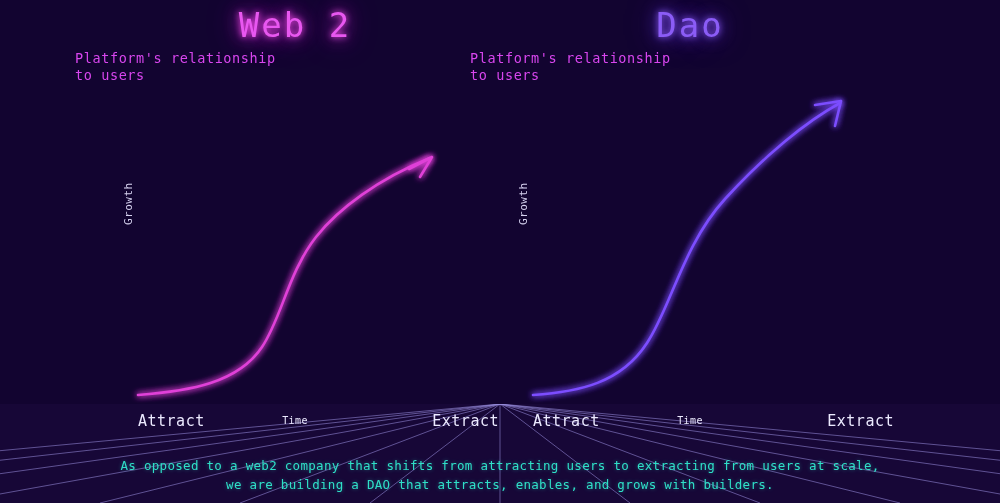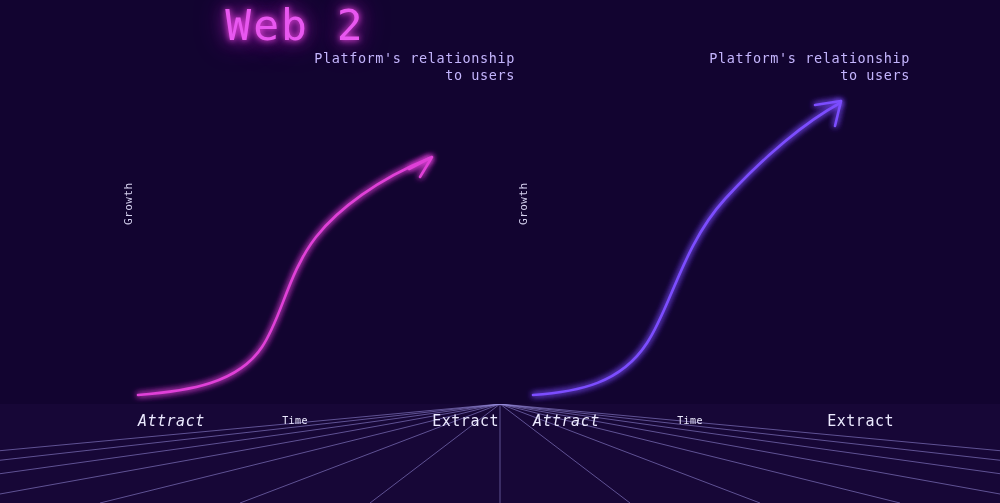--- a/index.html
+++ b/index.html
@@ -41,41 +41,41 @@
   }
   #panel-web2 { left: 75px; }
   #panel-dao  { left: 470px; }
 
   .panel-title {
     position: absolute;
     top: 5px;
     left: 0;
     width: 440px;
     text-align: center;
-    font-size: 43px;
+    font-size: 34px;
     letter-spacing: 2px;
     line-height: 40px;
     font-family: "DejaVu Sans Mono", "Liberation Mono", monospace;
   }
   #title-web2 {
     color: #e857f0;
     text-shadow: 0 0 6px #ff4ff0, 0 0 16px #c023c8, 0 0 30px #8a12a0;
   }
   #title-dao {
     color: #8b5cf6;
     text-shadow: 0 0 6px #8b5cf6, 0 0 16px #6d3ae0, 0 0 30px #4423a8;
   }
 
   .panel-subtitle {
     position: absolute;
     top: 50px;
     left: 0;
     width: 440px;
-    text-align: right;
-    color: #c4b5fd;
+    text-align: left;
+    color: #d946ef;
     font-size: 13.5px;
     line-height: 17px;
     letter-spacing: 0.6px;
     white-space: pre-line;
   }
 
   
   .chart {
     position: absolute;
     left: 55px;
@@ -102,21 +102,21 @@
     left: 0;
     top: 410px;
     width: 440px;
     height: 24px;
   }
   .xlab {
     position: absolute;
     color: #eceaff;
     white-space: nowrap;
   }
-  .xlab-left  { left: 63px;  top: 2px;  font-size: 15px; letter-spacing: 0.5px; font-style: italic; }
+  .xlab-left  { left: 63px;  top: 2px;  font-size: 15px; letter-spacing: 0.5px; }
   .xlab-mid   { left: 0;     top: 5px;  width: 440px; text-align: center; font-size: 10px; letter-spacing: 0.4px; }
   .xlab-right { right: 16px; top: 2px;  font-size: 15px; letter-spacing: 0.5px; margin-left: 36px; }
 
   
   #caption {
     position: absolute;
     left: 0;
     top: 456px;
     width: 1000px;
     text-align: center;
@@ -220,20 +220,21 @@
 
     <div class="xaxis-labels">
       <div class="xlab xlab-left">Attract</div>
       <div class="xlab xlab-mid">Time</div>
       <div class="xlab xlab-right">Extract</div>
     </div>
   </div>
 
   <div class="panel" id="panel-dao">
 
+    <div class="panel-title" id="title-dao">Dao</div>
 
     <div class="panel-subtitle">Platform's relationship
 to users</div>
 
     <div class="chart">
       <svg class="chart-svg" width="330" height="315" viewBox="0 0 330 315">
         <defs>
           <filter id="glowPurple" x="-60%" y="-60%" width="220%" height="220%">
             <feGaussianBlur stdDeviation="3.2" result="b"></feGaussianBlur>
             <feMerge>
@@ -262,14 +263,16 @@
       <div class="ylabel">Growth</div>
     </div>
 
     <div class="xaxis-labels">
       <div class="xlab xlab-left">Attract</div>
       <div class="xlab xlab-mid">Time</div>
       <div class="xlab xlab-right">Extract</div>
     </div>
   </div>
 
+  <div id="caption">As opposed to a web2 company that shifts from attracting users to extracting from users at scale,
+we are building a DAO that attracts, enables, and grows with builders.</div>
 
 </div>
 
 </body></html>

